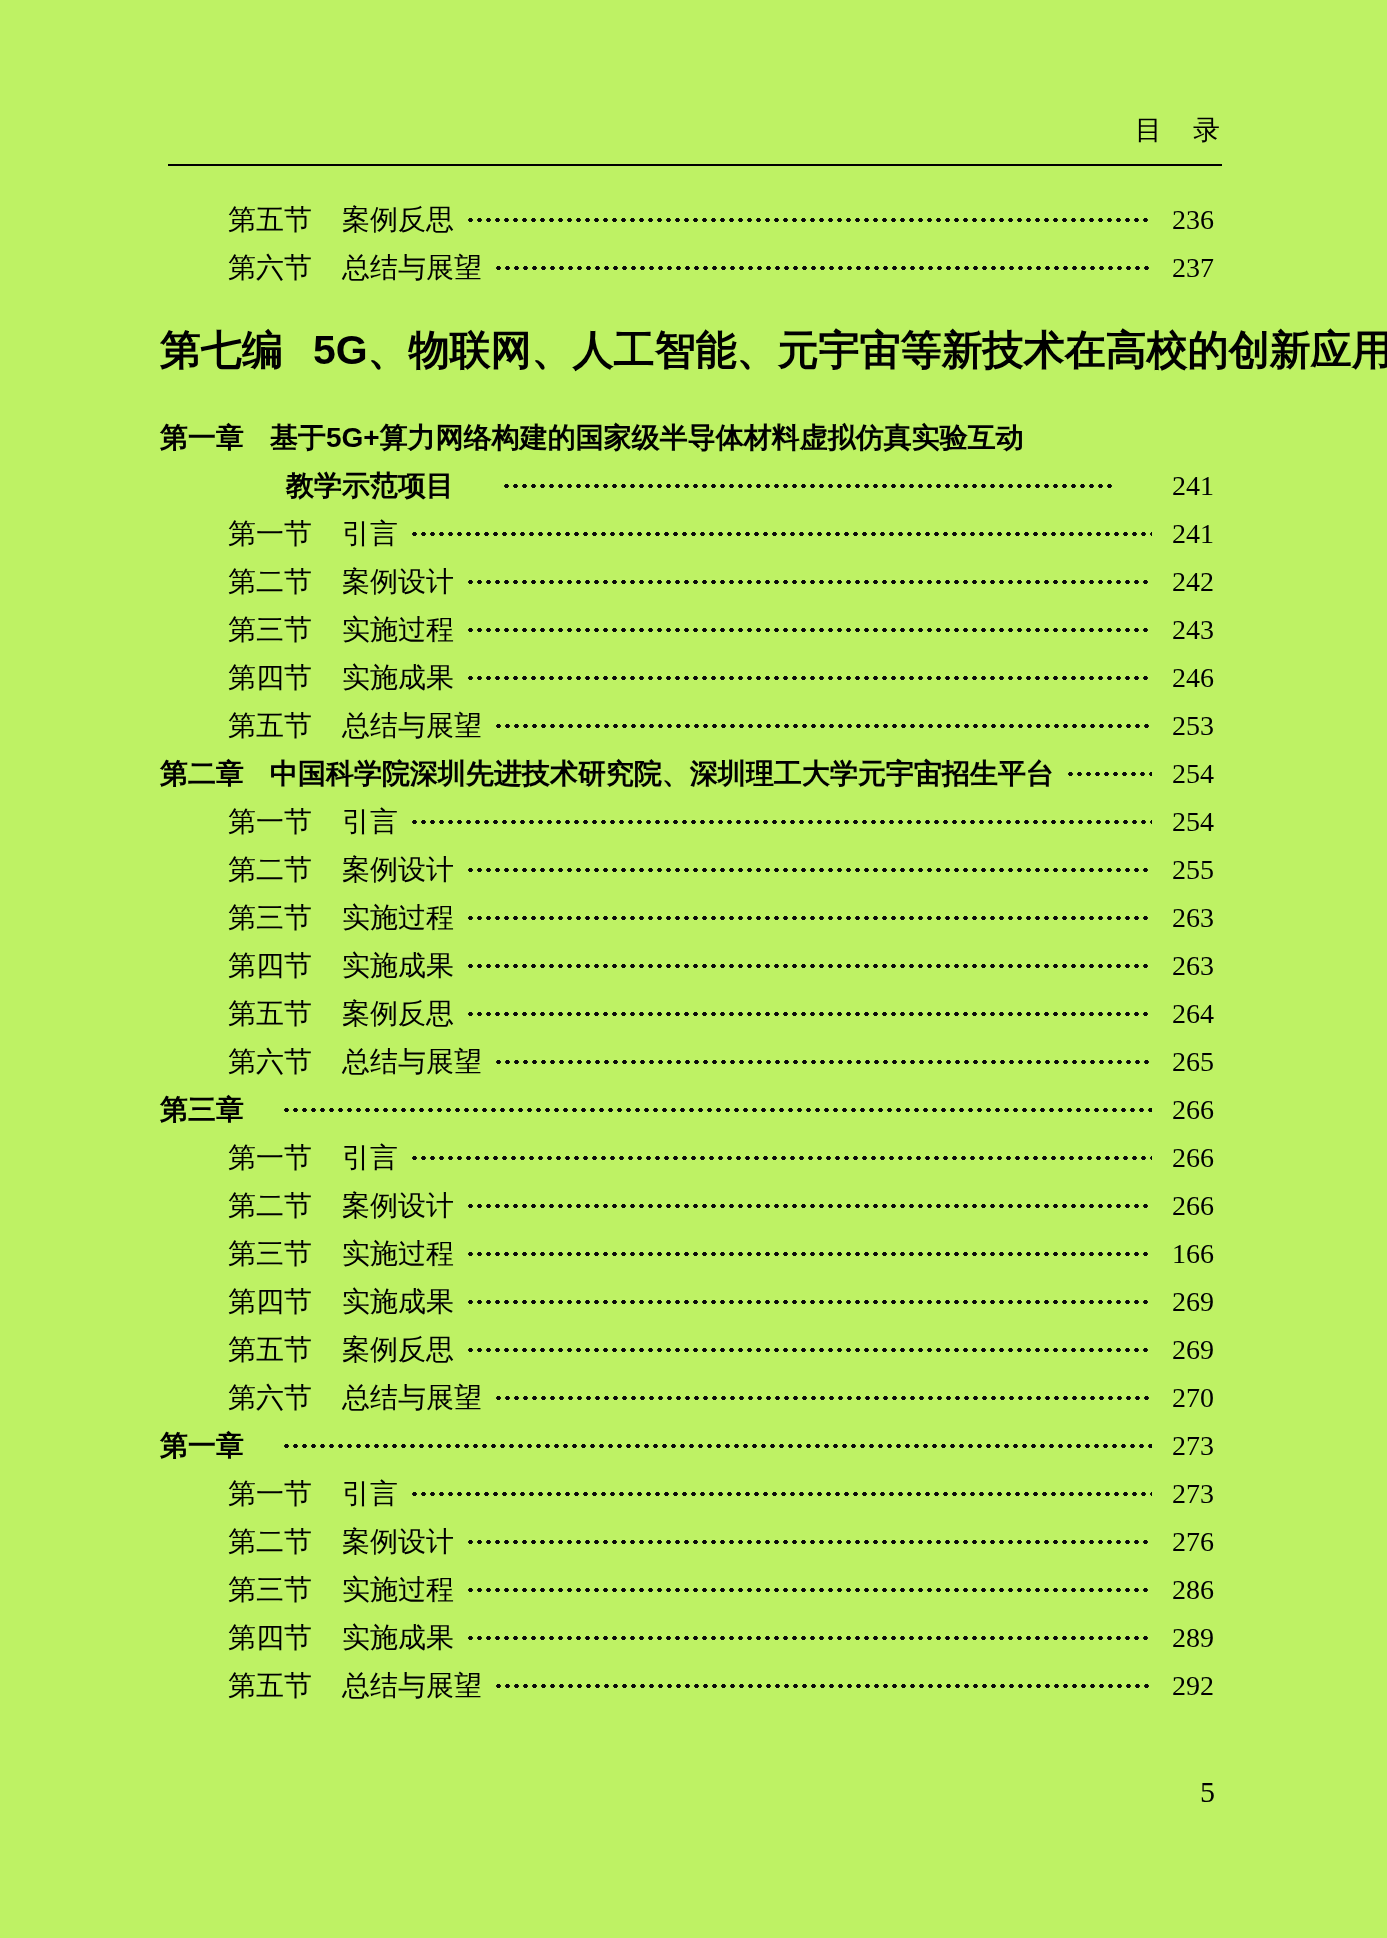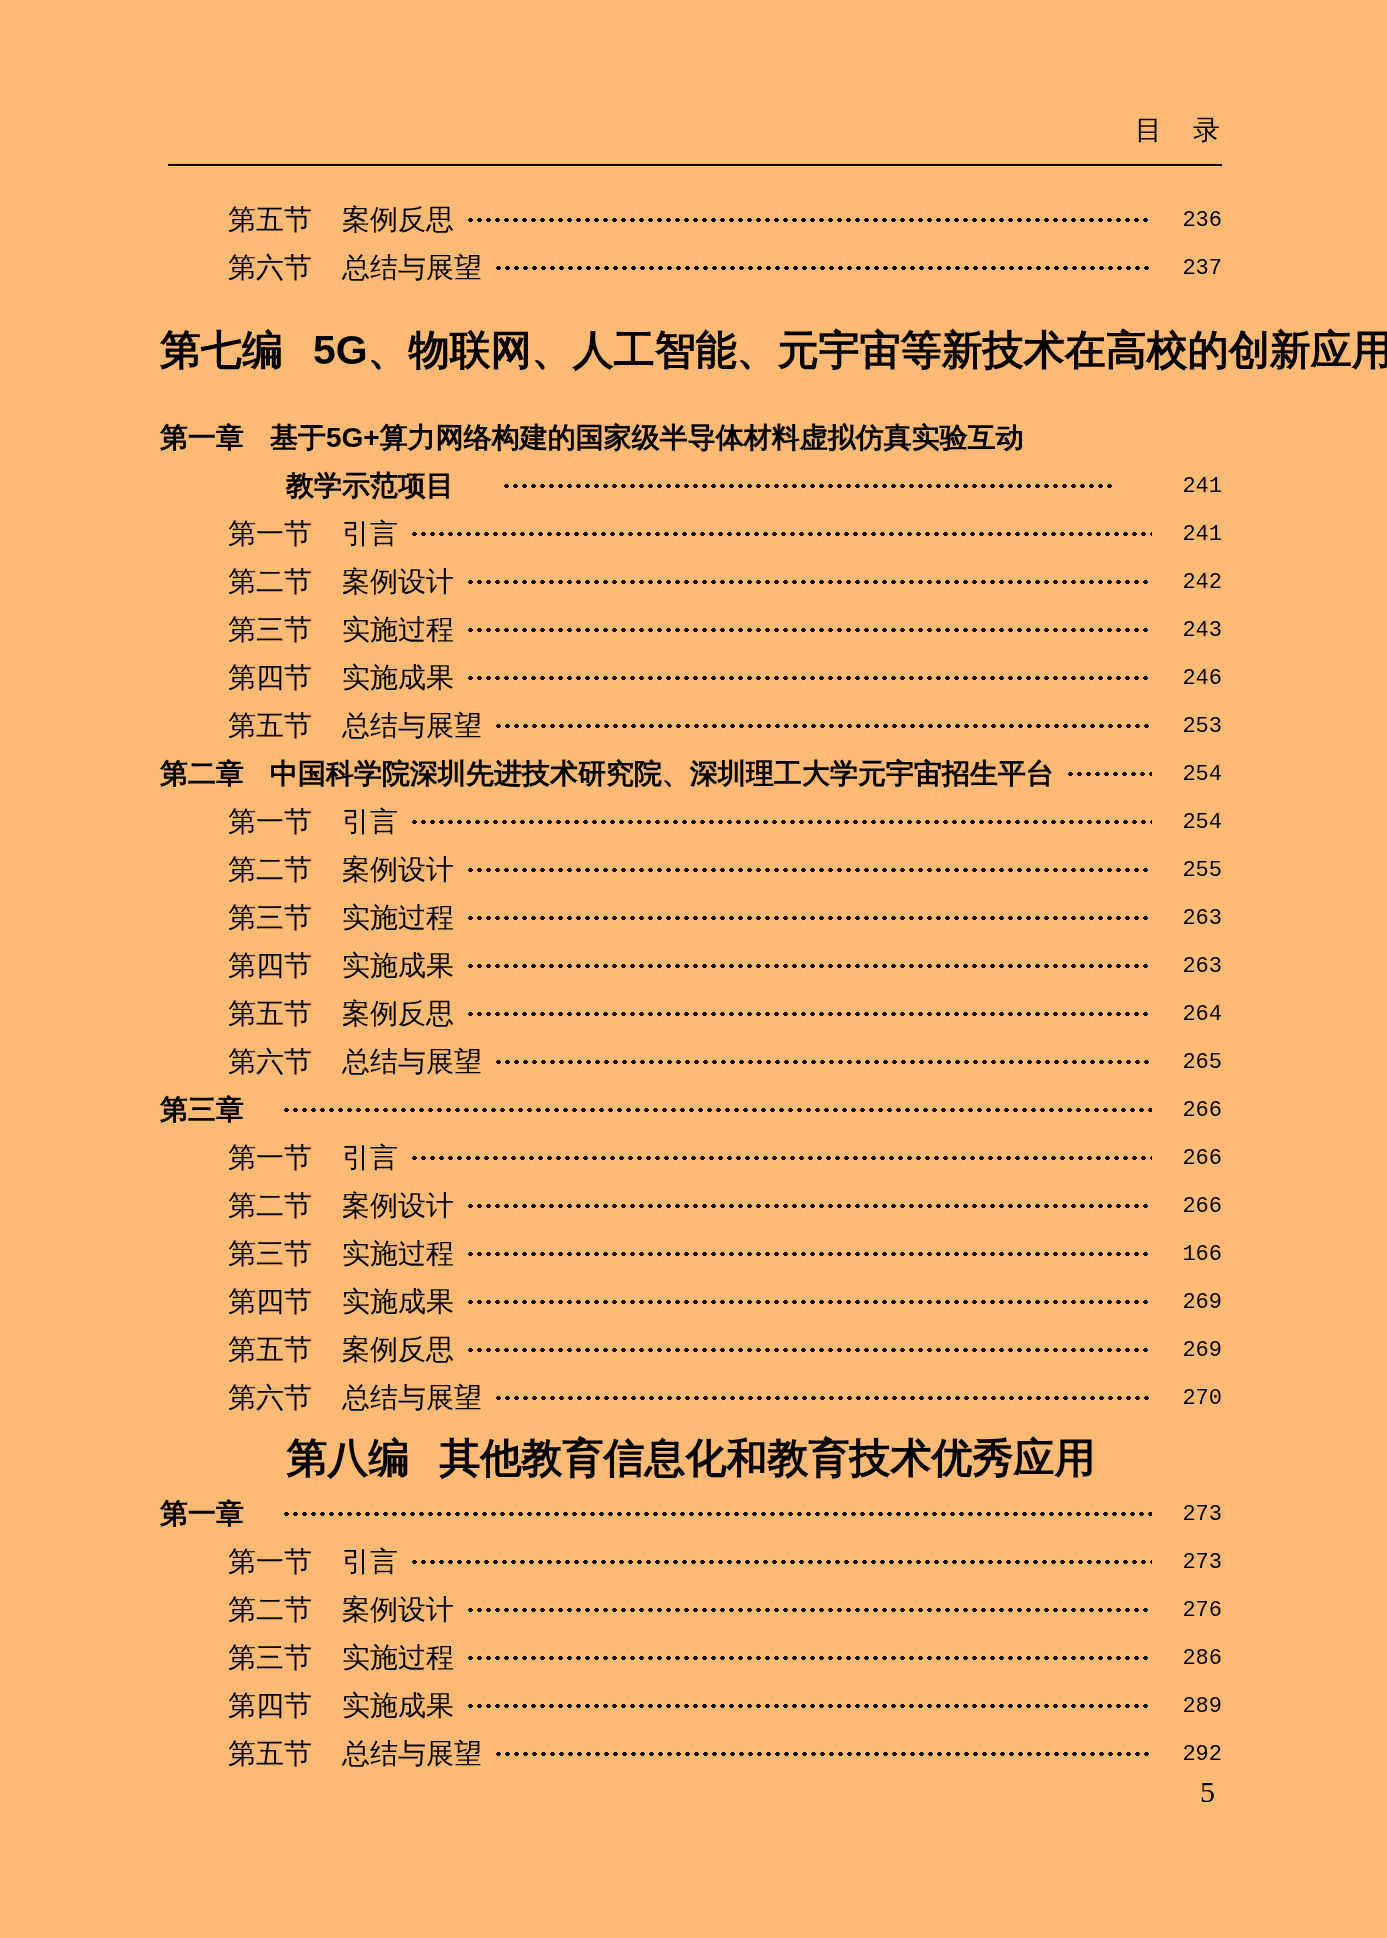--- a/index.html
+++ b/index.html
@@ -1,20 +1,20 @@
 <!DOCTYPE html>
 <html><head>
 <meta charset="utf-8">
 <style>
   html, body { margin: 0; padding: 0; background: #ffffff; }
   .page {
     position: relative;
     width: 1387px;
     height: 1938px;
-    background: #fdba74;
+    background: #bef264;
     color: #000000;
     overflow: hidden;
     font-family: "Liberation Serif", "DejaVu Serif", serif;
   }
   .content { padding: 0 165px 0 160px; }
   .doc-header {
     padding-top: 112px;
     text-align: right;
     font-size: 27px;
     line-height: 36px;
@@ -47,24 +47,24 @@
     min-width: 18px;
     align-self: stretch;
     margin: 0 12px 0 12px;
     background-image: radial-gradient(circle at center, #0a0a0a 2px, transparent 2.5px);
     background-size: 9px 100%;
     background-repeat: repeat-x;
   }
   .page-num {
     flex: none;
     width: 58px;
-    text-align: right;
-    font-family: Liberation Mono, monospace;
+    text-align: center;
+    font-family: Liberation Serif, serif;
     font-weight: 400;
-    font-size: 22px;
+    font-size: 28px;
   }
   .part {
     text-align: center;
     font-family: "Liberation Sans", "DejaVu Sans", sans-serif;
     font-weight: 700;
     font-size: 41px;
     line-height: 48px;
     white-space: nowrap;
   }
   .part-0 { margin: 34px 0 40px 0; }
@@ -215,21 +215,20 @@
           <span class="title">案例反思</span>
           <span class="leader"></span>
           <span class="page-num">269</span>
         </div>
         <div class="row section">
           <span class="label">第六节</span>
           <span class="title">总结与展望</span>
           <span class="leader"></span>
           <span class="page-num">270</span>
         </div>
-        <div class="part part-1"><span class="part-label">第八编</span><span class="part-title">其他教育信息化和教育技术优秀应用</span></div>
         <div class="row chapter">
           <span class="label">第一章</span>
           <span class="leader"></span>
           <span class="page-num">273</span>
         </div>
         <div class="row section">
           <span class="label">第一节</span>
           <span class="title">引言</span>
           <span class="leader"></span>
           <span class="page-num">273</span>

